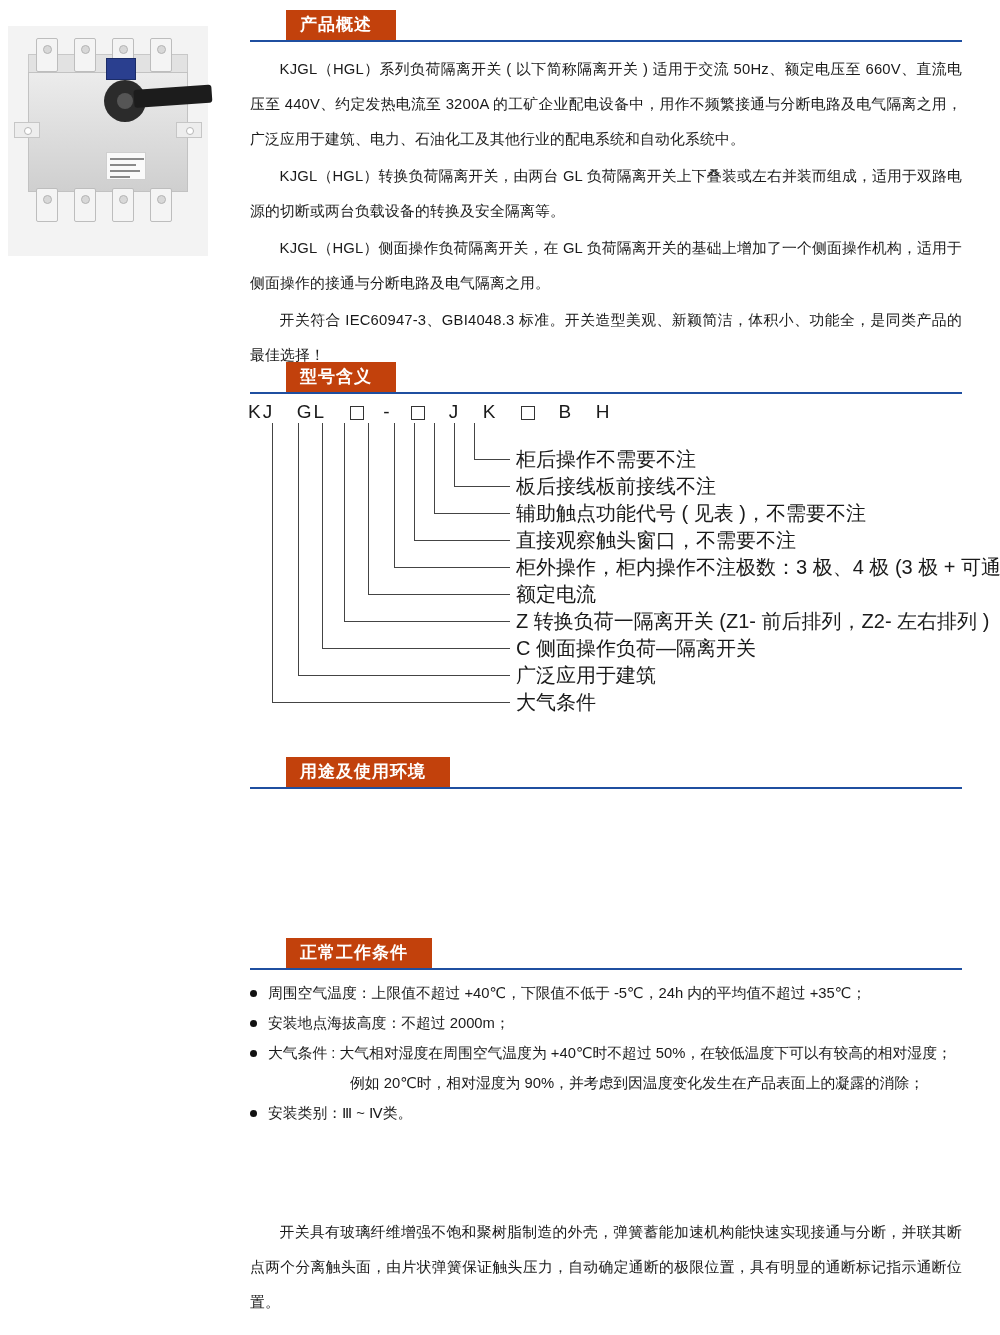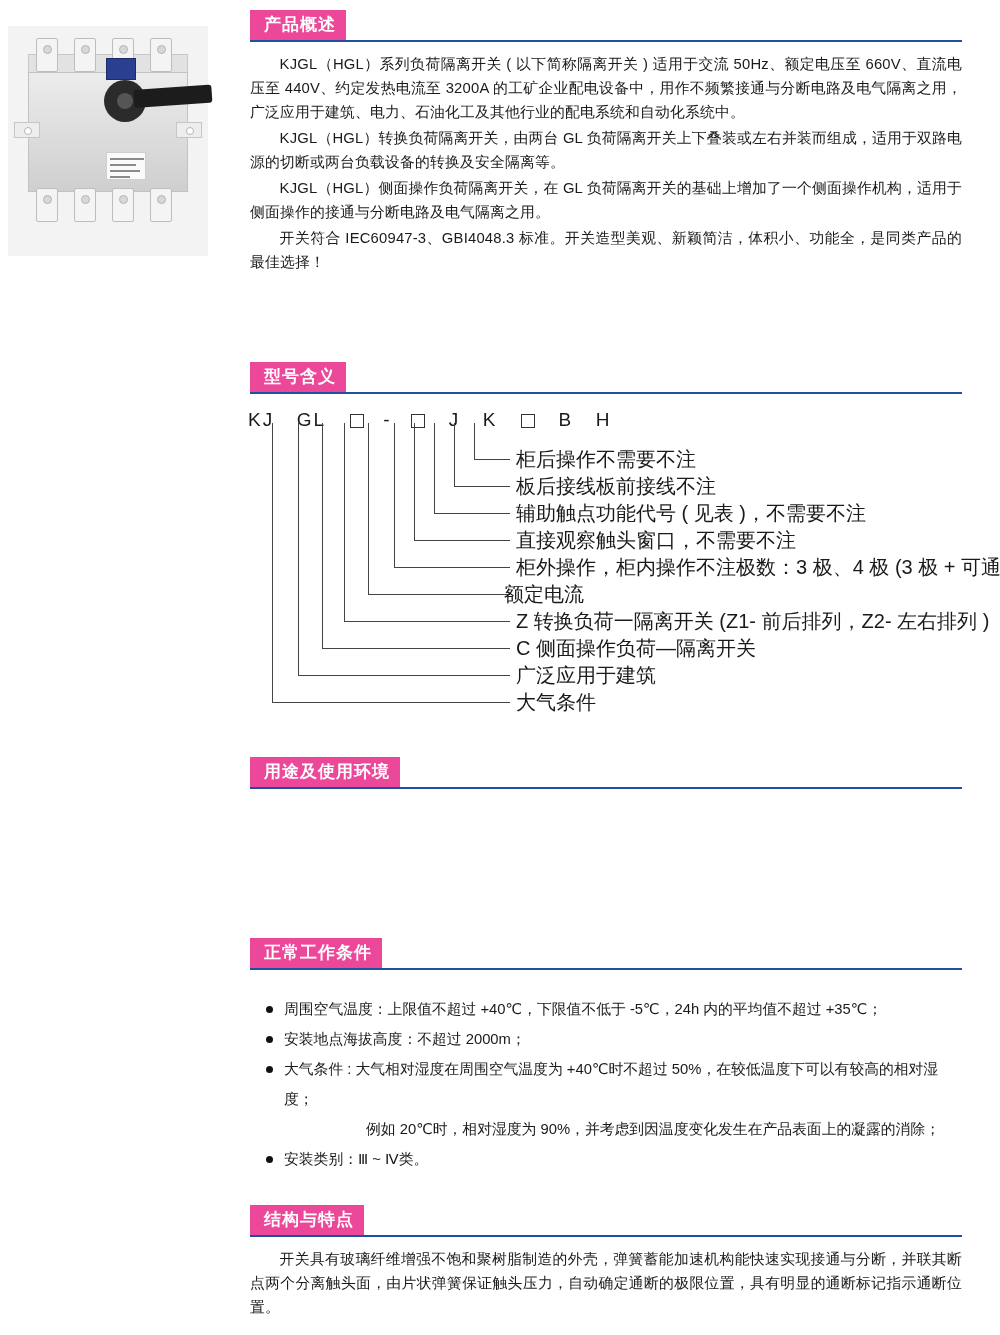--- a/index.html
+++ b/index.html
@@ -18,29 +18,30 @@
   }
   .page {
     position: relative;
     width: 1000px;
     height: 1335px;
     overflow: hidden;
   }
 
   
   .sec-head {
-    background: #ec4899;
+    background: #c2410c;
     color: #ffffff;
     font-size: 17px;
     font-weight: bold;
     line-height: 30px;
     height: 30px;
-    padding: 0 10px 0 14px;
+    padding: 0 24px 0 14px;
     display: inline-block;
     letter-spacing: 1px;
+    margin-left: 36px;
   }
   .sec-head-wrap {
     border-bottom: 2px solid #1f4fa0;
     height: 32px;
   }
 
   
   .product-photo {
     position: absolute;
     left: 8px;
@@ -172,39 +173,39 @@
   .mount-tab.mr { left: 168px; top: 96px; }
 
   
   .content {
     position: absolute;
     left: 250px;
     width: 712px;
   }
   p.body {
     margin: 0 0 2px 0;
-    line-height: 24px;
+    line-height: 35px;
     text-align: justify;
     font-size: 14.8px;
     letter-spacing: 0.2px;
   }
   p.indent { text-indent: 2em; }
 
   
   .typecode {
     position: absolute;
     left: 248px;
     top: 393px;
     width: 714px;
     height: 330px;
   }
   .tc-chars {
     position: absolute;
     left: 0;
-    top: 16px;
+    top: 8px;
     font-size: 19px;
     letter-spacing: 2px;
     white-space: nowrap;
   }
   .tc-chars span { display: inline-block; }
   .tc-box {
     display: inline-block;
     width: 14px;
     height: 14px;
     border: 1px solid #333;
@@ -219,21 +220,21 @@
   .leader.h { height: 1px; }
   .tc-label {
     position: absolute;
     font-size: 20px;
     white-space: nowrap;
     line-height: 18px;
   }
 
   
   ul.bullets {
-    margin: 16px;
+    margin: 0;
     padding: 0;
     list-style: none;
   }
   ul.bullets li {
     position: relative;
     padding-left: 18px;
     line-height: 30px;
     font-size: 14.8px;
   }
   ul.bullets li::before {
@@ -370,21 +371,21 @@
     <div class="leader h" style="left:50px; top:282px; width:212px;"></div>
 
     <div class="leader v" style="left:24px; top:30px; height:279px;"></div>
     <div class="leader h" style="left:24px; top:309px; width:238px;"></div>
 
     <div class="tc-label" style="left:268px; top:57px;">柜后操作不需要不注</div>
     <div class="tc-label" style="left:268px; top:84px;">板后接线板前接线不注</div>
     <div class="tc-label" style="left:268px; top:111px;">辅助触点功能代号 ( 见表 )，不需要不注</div>
     <div class="tc-label" style="left:268px; top:138px;">直接观察触头窗口，不需要不注</div>
     <div class="tc-label" style="left:268px; top:165px;">柜外操作，柜内操作不注极数：3 极、4 极 (3 极 + 可通断中性极 )</div>
-    <div class="tc-label" style="left:256px; top:192px;">额定电流</div>
+    <div class="tc-label" style="left:268px; top:192px;">额定电流</div>
     <div class="tc-label" style="left:268px; top:219px;">Z 转换负荷一隔离开关 (Z1- 前后排列，Z2- 左右排列 )</div>
     <div class="tc-label" style="left:268px; top:246px;">C 侧面操作负荷—隔离开关</div>
     <div class="tc-label" style="left:268px; top:273px;">广泛应用于建筑</div>
     <div class="tc-label" style="left:268px; top:300px;">大气条件</div>
   </div>
 
   <div class="content" style="top:757px;">
     <div class="sec-head-wrap">
       <div class="sec-head">用途及使用环境</div>
     </div>
@@ -399,20 +400,17 @@
     <ul class="bullets">
       <li>周围空气温度：上限值不超过 +40℃，下限值不低于 -5℃，24h 内的平均值不超过 +35℃；</li>
       <li>安装地点海拔高度：不超过 2000m；</li>
       <li>大气条件 : 大气相对湿度在周围空气温度为 +40℃时不超过 50%，在较低温度下可以有较高的相对湿度；</li>
       <li class="cont">例如 20℃时，相对湿度为 90%，并考虑到因温度变化发生在产品表面上的凝露的消除；</li>
       <li>安装类别：Ⅲ ~ Ⅳ类。</li>
     </ul>
   </div>
 
   <div class="content" style="top:1205px;">
-    <div class="sec-head-wrap">
-      <div class="sec-head">结构与特点</div>
-    </div>
     <div style="height:10px"></div>
     <p class="body indent">开关具有玻璃纤维增强不饱和聚树脂制造的外壳，弹簧蓄能加速机构能快速实现接通与分断，并联其断点两个分离触头面，由片状弹簧保证触头压力，自动确定通断的极限位置，具有明显的通断标记指示通断位置。</p>
   </div>
 
 </div>
 
 </body></html>

